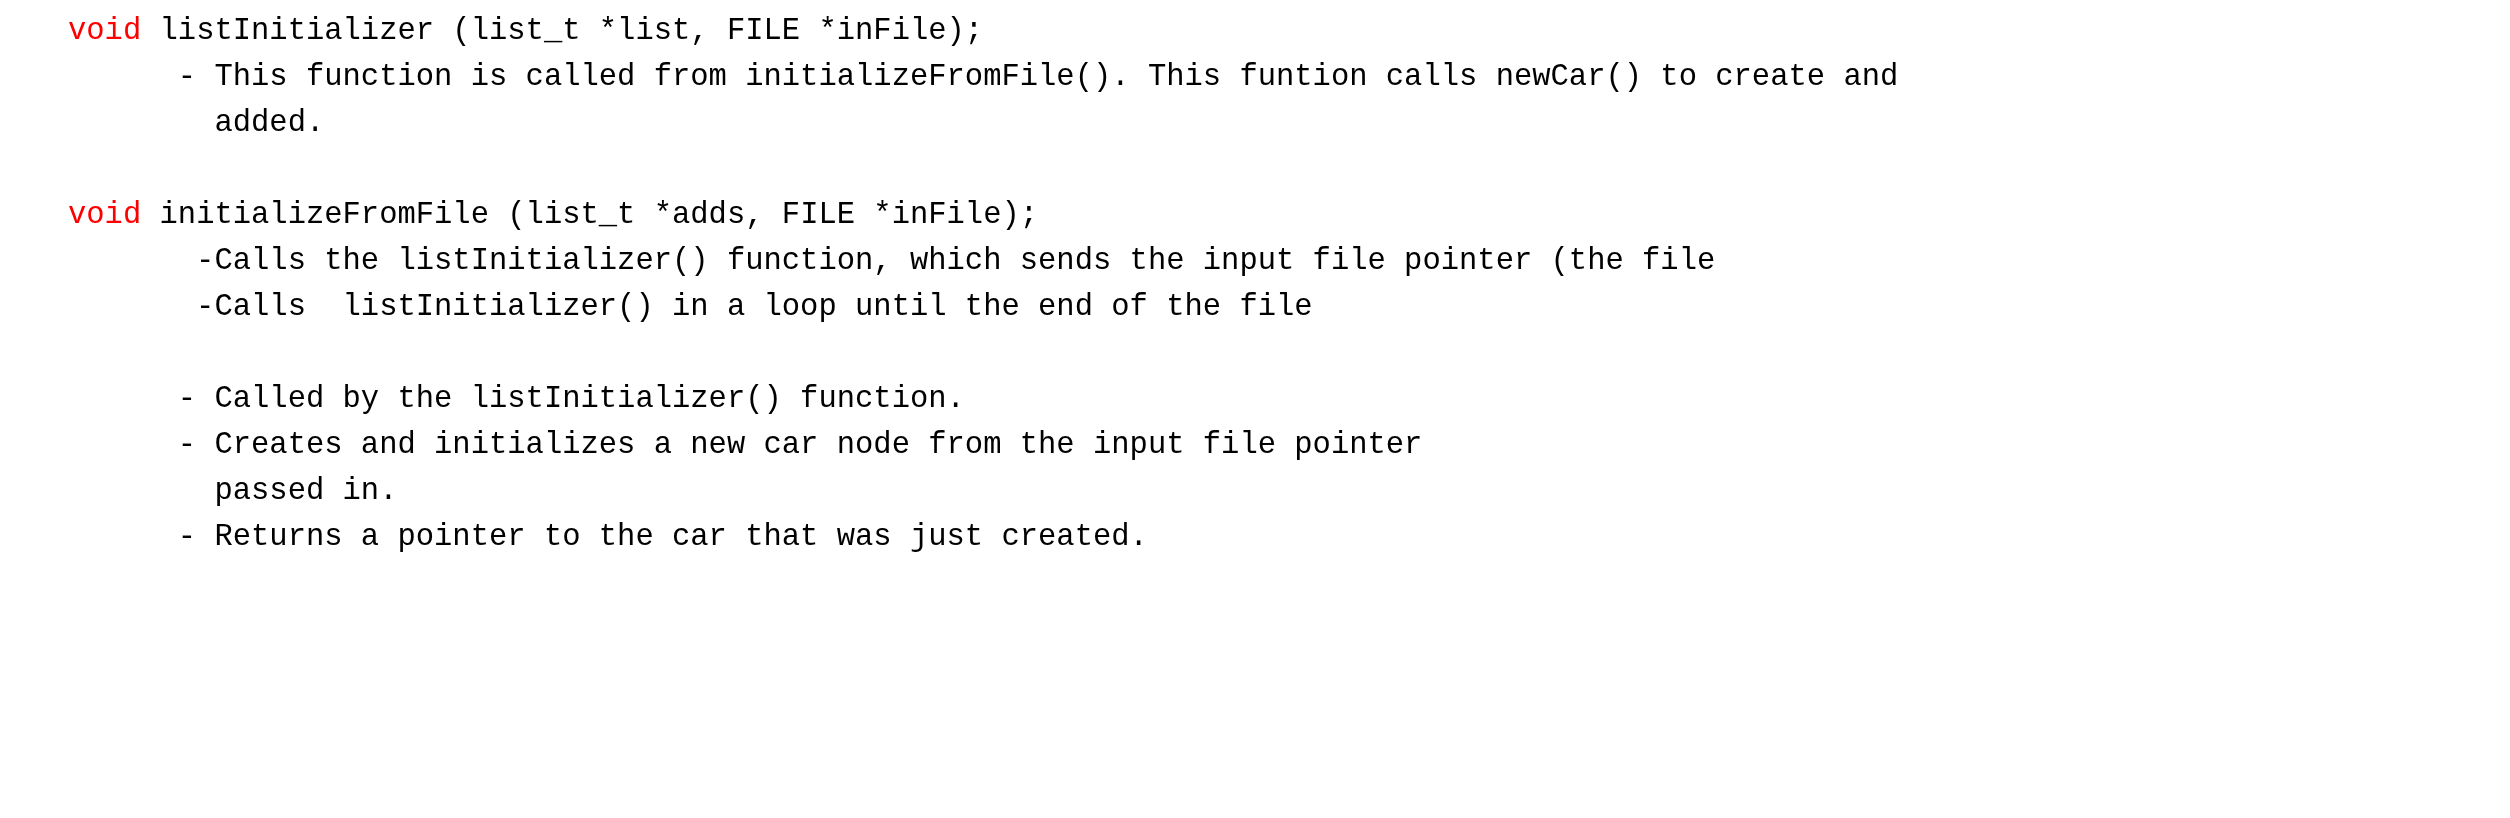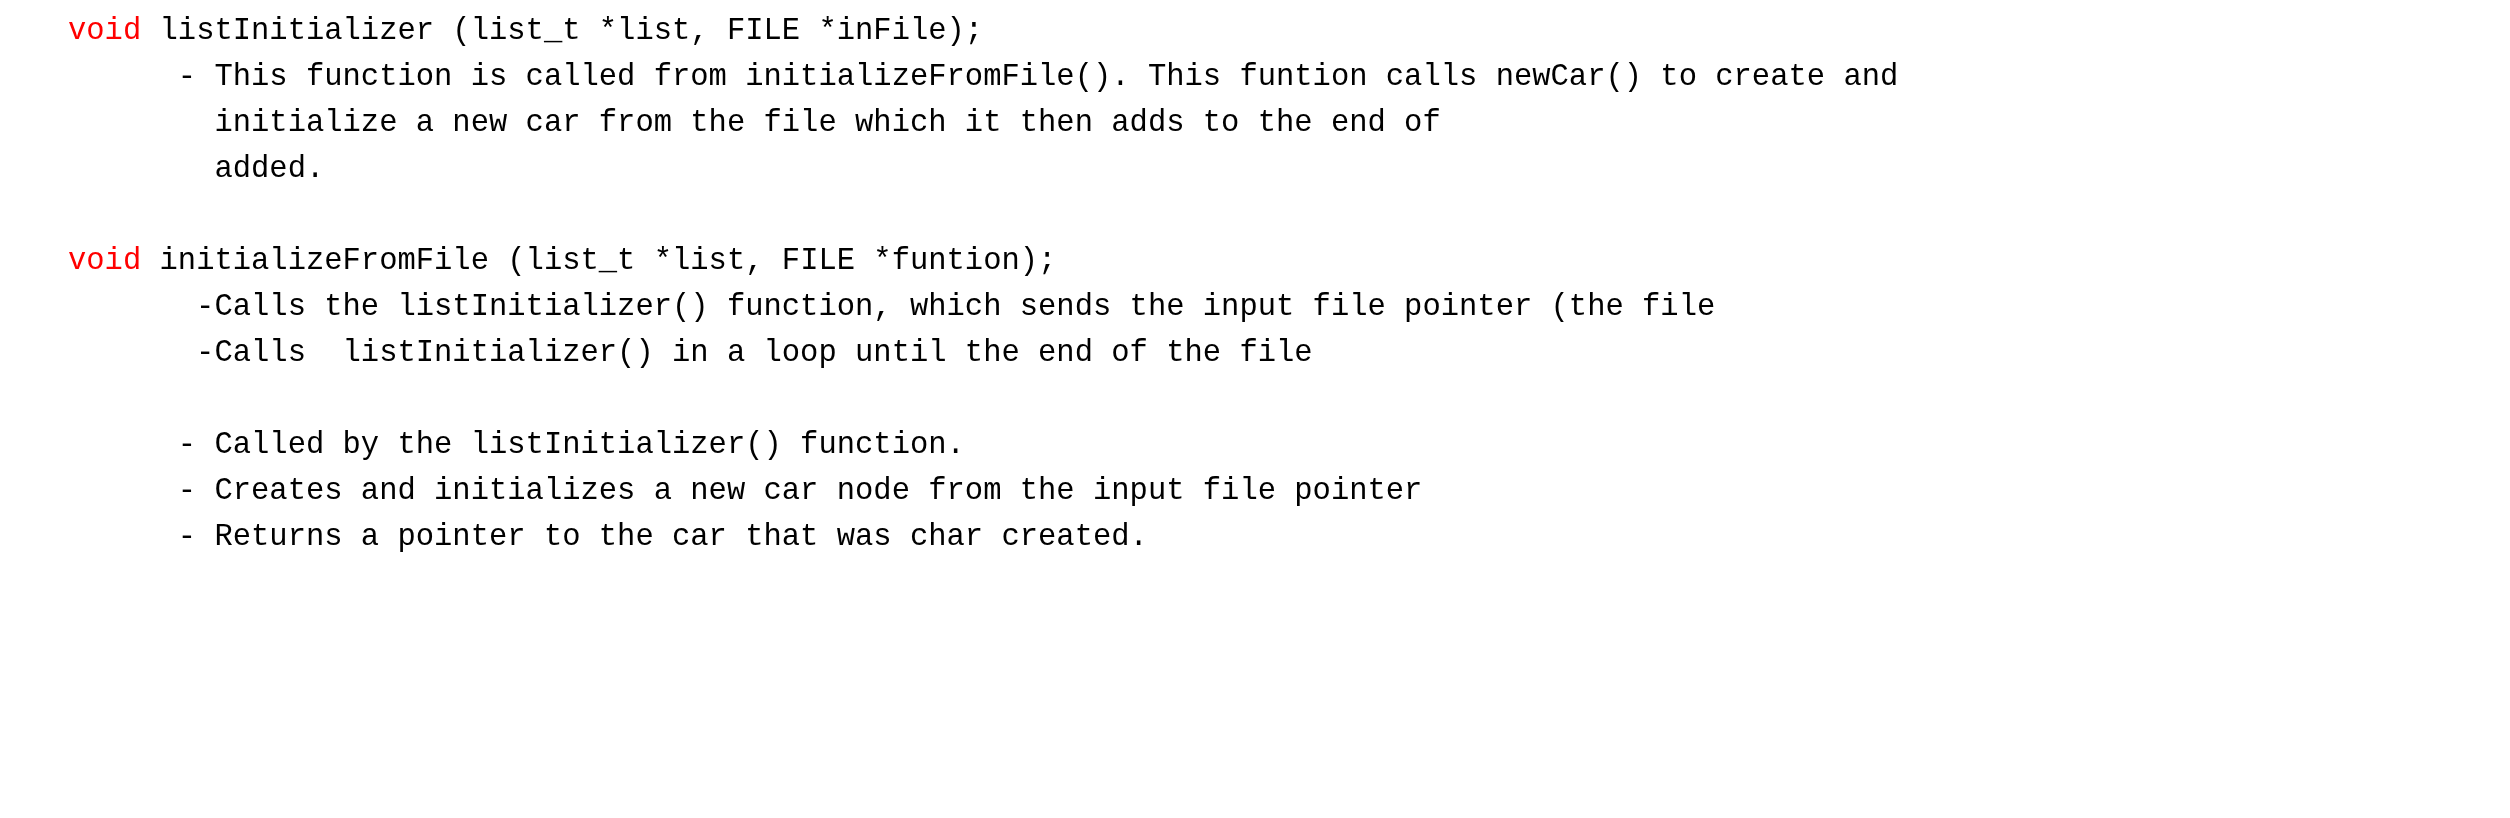--- a/index.html
+++ b/index.html
@@ -54,24 +54,24 @@
     color: #ff0000;
   }
 </style>
 </head>
 <body>
 
 <div id="doc">
   <div class="code-block" id="code-block">
       <div class="line sig"><span class="kw-void">void</span><span> listInitializer (list_t *list, FILE *inFile);</span></div>
       <div class="line body-1">      - This function is called from initializeFromFile(). This funtion calls newCar() to create and</div>
-      <div class="line body-1">        initialize a new car from the file which it then adds to the end of</div>
       <div class="line body-1">        added.</div>
       <div class="line blank">&nbsp;</div>
-      <div class="line sig"><span class="kw-void">void</span><span> initializeFromFile (list_t *list, FILE *funtion);</span></div>
+      <div class="line sig"><span class="kw-void">void</span><span> initializeFromFile (list_t *adds, FILE *inFile);</span></div>
       <div class="line body-1">       -Calls the listInitializer() function, which sends the input file pointer (the file</div>
       <div class="line body-1">       -Calls  listInitializer() in a loop until the end of the file</div>
       <div class="line blank">&nbsp;</div>
       <div class="line body-1">      - Called by the listInitializer() function.</div>
       <div class="line body-1">      - Creates and initializes a new car node from the input file pointer</div>
-      <div class="line body-1">      - Returns a pointer to the car that was char created.</div>
+      <div class="line body-1">        passed in.</div>
+      <div class="line body-1">      - Returns a pointer to the car that was just created.</div>
     </div>
 </div>
 
 </body></html>

